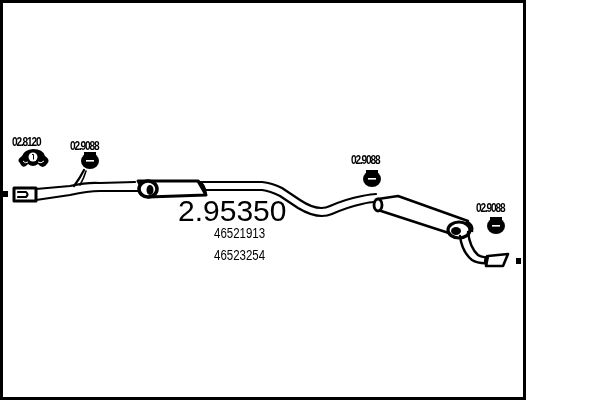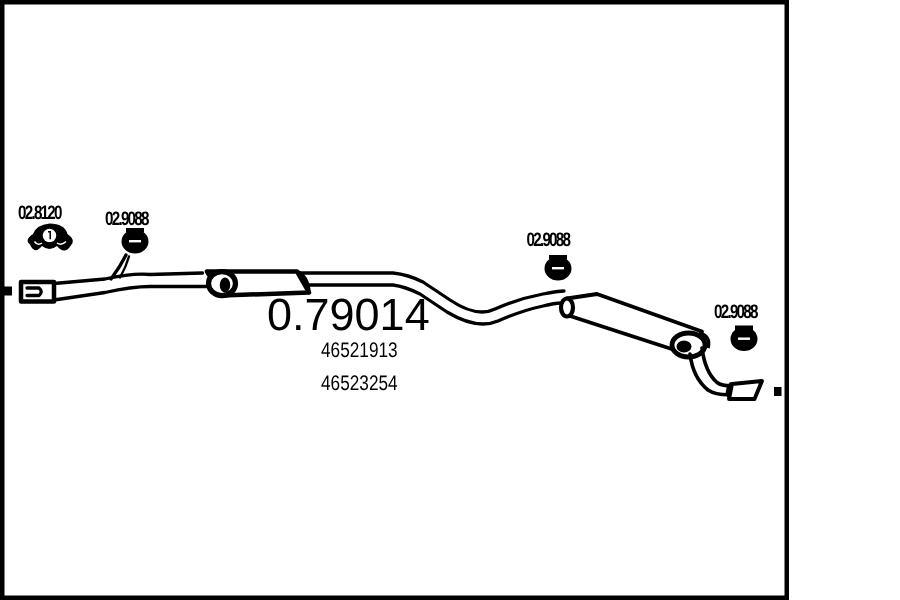--- a/index.html
+++ b/index.html
@@ -140,16 +140,16 @@
     <rect x="492" y="225" width="8" height="1.6" fill="#fff"></rect>
     <rect x="490" y="217" width="12" height="3" fill="#000"></rect>
   </g>
 </svg>
 
 <div class="part-label" style="left:12px; top:135px;">02.8120</div>
 <div class="part-label" style="left:70px; top:139px;">02.9088</div>
 <div class="part-label" style="left:351px; top:153px;">02.9088</div>
 <div class="part-label" style="left:476px; top:201px;">02.9088</div>
 
-<div class="main-number">0.79014</div>
+<div class="main-number">2.95350</div>
 
 <div class="oem-number" style="left:214px; top:226px;">46521913</div>
 <div class="oem-number" style="left:214px; top:248px;">46523254</div>
 
 </body></html>

